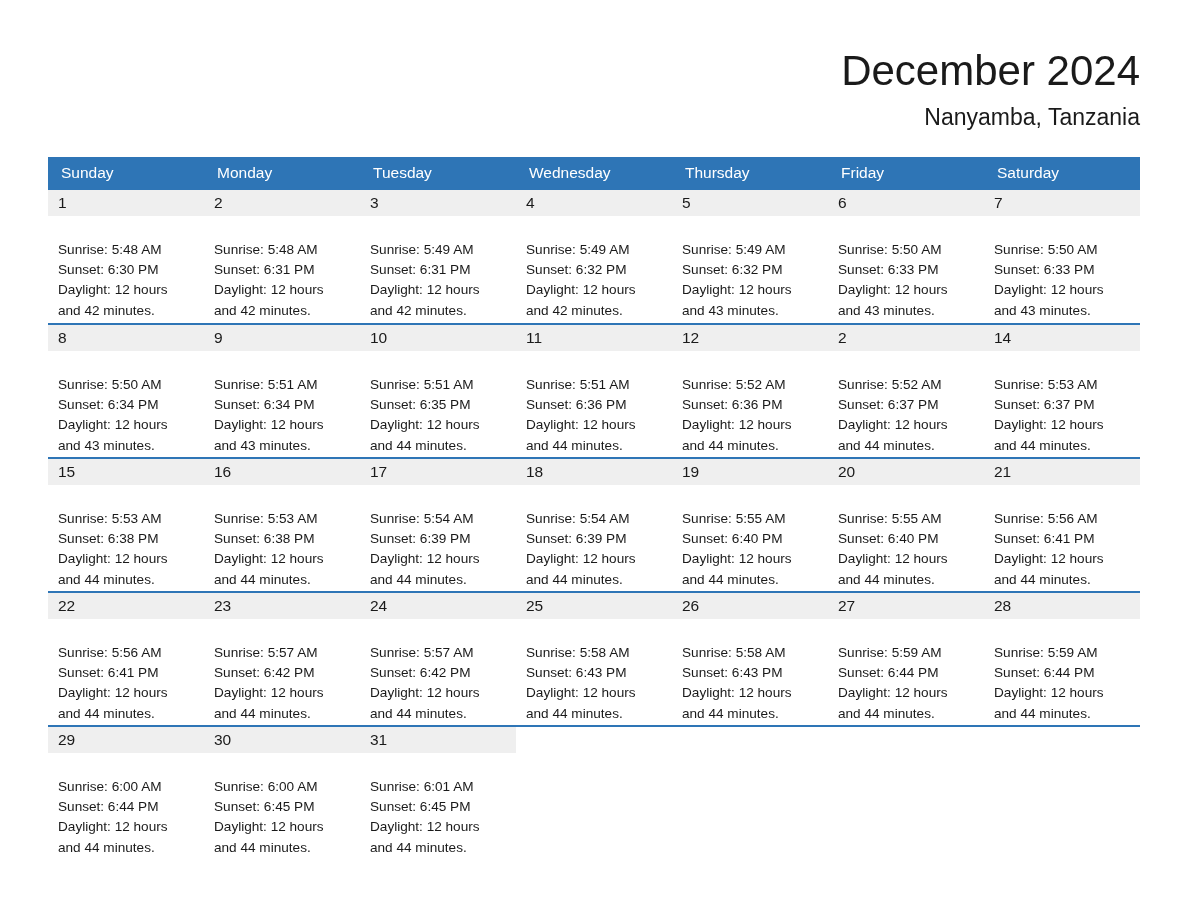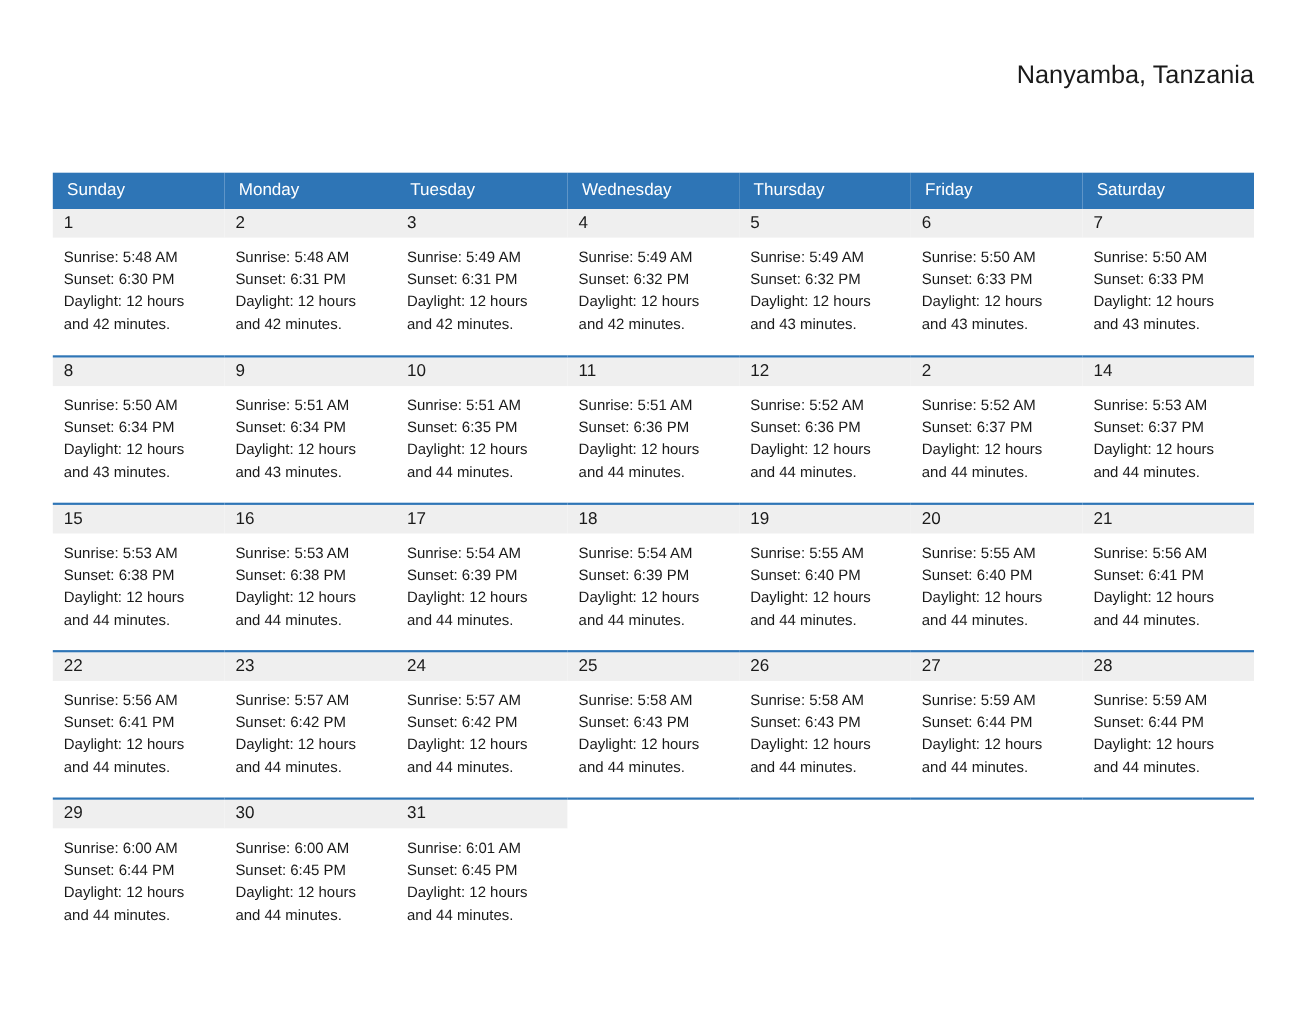--- a/index.html
+++ b/index.html
@@ -129,39 +129,40 @@
     padding: 4px 0 0 10px;
   }
   td.empty .daynum-band { background: #ffffff; }
   .daynum {
     font-size: 15.5px;
     line-height: 18px;
     color: #1a1a1a;
     font-family: "Liberation Sans", sans-serif;
   }
   .cell-body {
-    padding: 8px 12px 0 10px;
+    padding: 24px 12px 0 10px;
   }
   .cell-line {
     font-size: 13.6px;
     line-height: 20.2px;
     color: #1a1a1a;
     white-space: nowrap;
     font-family: "Liberation Sans", sans-serif;
   }
 </style>
 </head>
 <body>
 
 <div class="page">
 
   <div class="top">
 
 
     <div class="title-block">
+      <div class="cal-title">December 2024</div>
       <div class="cal-subtitle">Nanyamba, Tanzania</div>
     </div>
 
   </div>
 
   <div class="cal-wrap">
     <table class="cal">
       <colgroup>
         <col>
           <col>

